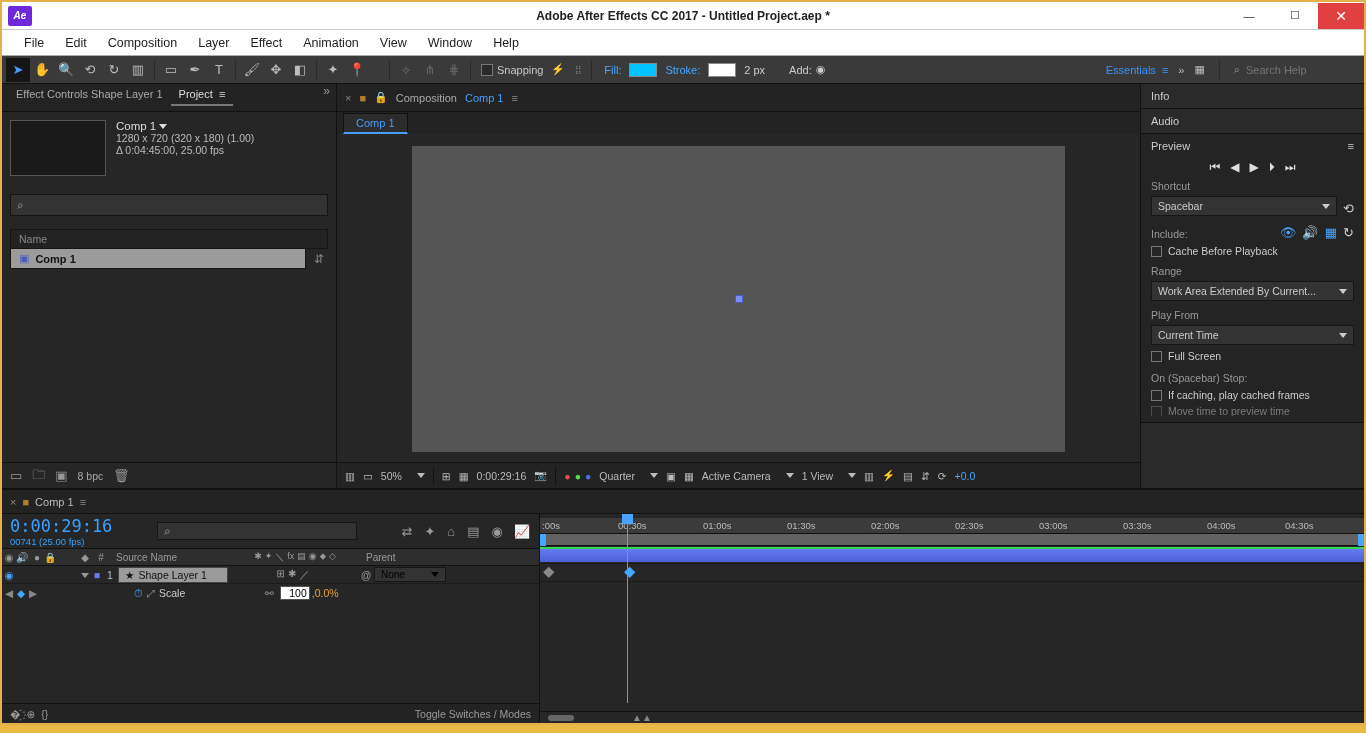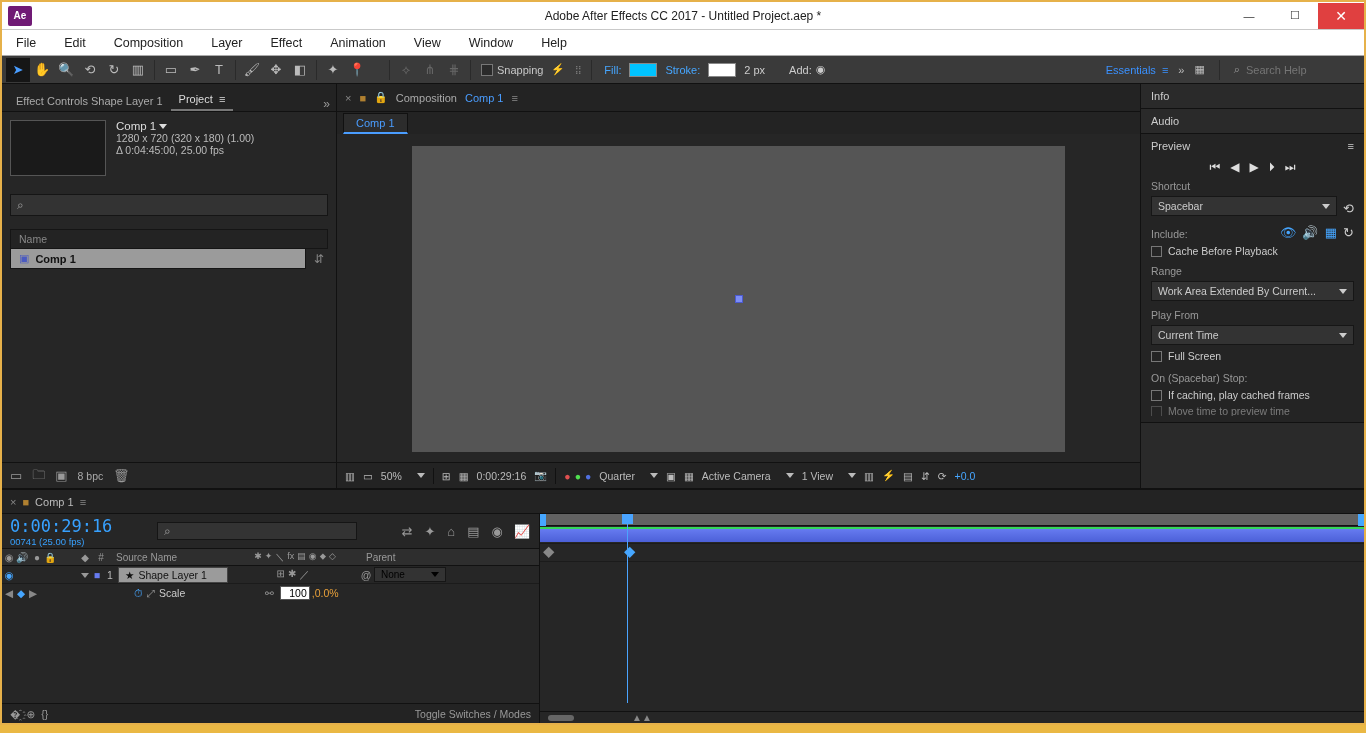--- a/index.html
+++ b/index.html
@@ -1,47 +1,47 @@
 <!DOCTYPE html>
 <html><head>
 <meta charset="utf-8">
 <style>
 * { margin: 0; padding: 0; box-sizing: border-box; font-family: "Segoe UI", Tahoma, sans-serif; user-select: none; }
 body { width: 1366px; height: 733px; background: #eab844; overflow: hidden; position: relative; }
 .window { position: absolute; top: 0; left: 0; right: 0; bottom: 8px; border: 2px solid #e6b14a; background: #1e1e1e; display: flex; flex-direction: column; }
 
 .titlebar { height: 28px; background: #fff; display: flex; align-items: center; position: relative; border-bottom: 1px solid #c9c9c9; }
-.titlebar .ae-logo { width: 24px; height: 20px; background: #701a75; color: #fff; font-size: 10px; font-weight: bold; display: flex; align-items: center; justify-content: center; margin-left: 6px; border-radius: 2px; }
-.titlebar .title { position: absolute; left: 50%; transform: translateX(-50%); font-size: 12px; color: #222; }
+.titlebar .ae-logo { width: 24px; height: 20px; background: #6d28d9; color: #fff; font-size: 10px; font-weight: bold; display: flex; align-items: center; justify-content: center; margin-left: 6px; border-radius: 2px; font-style: italic; }
+.titlebar .title { position: absolute; left: 50%; transform: translateX(-50%); font-size: 12px; color: #222; font-weight: bold; }
 .titlebar .winbtns { margin-left: auto; display: flex; }
 .titlebar .winbtn { width: 46px; height: 26px; display: flex; align-items: center; justify-content: center; font-size: 11px; color: #333; }
 .titlebar .winbtn.close { background: #e04040; color: #fff; font-size: 14px; }
 .titlebar .winbtn.max { }
 
-.menubar { height: 26px; background: #fff; display: flex; align-items: center; padding: 0 4px; gap: 8px; border-bottom: 1px solid #aaa; font-size: 12.5px; color: #222; }
+.menubar { height: 26px; background: #fff; display: flex; align-items: center; padding: 0 12px; gap: 1px; border-bottom: 1px solid #aaa; font-size: 12.5px; color: #222; }
 .menubar .mi { padding: 4px 10px; }
 
 .optbar { height: 28px; background: #3a3a3a; display: flex; align-items: center; color: #c8c8c8; font-size: 11px; border-bottom: 1px solid #111; }
 .optbar .tools { display: flex; align-items: center; gap: 0; padding-left: 4px; }
 .optbar .tool { width: 24px; height: 24px; display: flex; align-items: center; justify-content: center; color: #bbb; font-size: 13px; }
 .optbar .tool.active { background: #161616; color: #499dff; }
 .optbar .sep { width: 1px; height: 20px; background: #2a2a2a; margin: 0 4px; }
 .optbar .muted { color: #666; }
 .optbar .chk { display: flex; align-items: center; gap: 4px; margin: 0 6px; }
 .optbar .chkbox { width: 12px; height: 12px; border: 1px solid #777; background: #2a2a2a; }
 .swatch { width: 28px; height: 14px; border: 1px solid #888; display: inline-block; }
 .optbar .right { margin-left: auto; display: flex; align-items: center; gap: 10px; padding-right: 8px; justify-content: center; }
 .optbar .ws { color: #3a91ff; display: flex; align-items: center; gap: 6px; }
 .optbar .search { display: flex; align-items: center; gap: 6px; color: #999; }
 .optbar .search input { background: transparent; border: none; color: #ccc; font-size: 11px; width: 110px; outline: none; }
 
 .work { flex: 1; display: flex; min-height: 0; }
 
 .leftcol { width: 335px; background: #262626; display: flex; flex-direction: column; border-right: 1px solid #111; }
-.panel-tabs { height: 28px; display: flex; align-items: flex-end; border-bottom: 1px solid #111; padding: 0 6px; font-size: 11px; color: #aaa; background: #232323; position: relative; }
+.panel-tabs { height: 28px; display: flex; align-items: flex-start; border-bottom: 1px solid #111; padding: 0 6px; font-size: 11px; color: #aaa; background: #232323; position: relative; }
 .panel-tabs .tab { padding: 4px 8px; }
 .panel-tabs .tab.active { color: #ddd; border-bottom: 2px solid #777; }
 .panel-tabs .extra { margin-left: auto; color: #999; font-size: 12px; }
 .proj-thumb-row { display: flex; padding: 8px; gap: 10px; font-size: 10.5px; color: #bbb; }
 .proj-thumb { width: 96px; height: 56px; border: 1px solid #555; background: #1a1a1a; }
 .proj-meta .hdr { font-size: 11.5px; color: #ddd; }
 .proj-search { margin: 10px 8px 4px 8px; height: 22px; background: #333; border: 1px solid #151515; display: flex; align-items: center; padding: 0 6px; color: #999; font-size: 12px; }
 .proj-table { margin: 9px 8px; }
 .proj-head { background: #232323; border: 1px solid #151515; color: #888; font-size: 10.5px; padding: 3px 8px; }
 .proj-row { background: #9b9b9b; color: #111; font-size: 11px; padding: 3px 8px; display: flex; align-items: center; gap: 6px; border: 1px solid #151515; border-top: none; }
@@ -472,20 +472,32 @@
         <div style="flex:1"></div>
         <div class="tl-foot">
           <span>�҈</span>
           <span style="margin-left:6px">⊕</span>
           <span style="margin-left:6px">{}</span>
           <span class="tfright">Toggle Switches / Modes</span>
         </div>
       </div>
 
       <div class="tl-right">
+        <div class="ruler">
+          <span class="tick" style="left:2px">:00s</span>
+          <span class="tick" style="left:78px">00:30s</span>
+          <span class="tick" style="left:163px">01:00s</span>
+          <span class="tick" style="left:247px">01:30s</span>
+          <span class="tick" style="left:331px">02:00s</span>
+          <span class="tick" style="left:415px">02:30s</span>
+          <span class="tick" style="left:499px">03:00s</span>
+          <span class="tick" style="left:583px">03:30s</span>
+          <span class="tick" style="left:667px">04:00s</span>
+          <span class="tick" style="left:745px">04:30s</span>
+        </div>
         <div class="wa"></div>
         <div class="track-row">
             <div class="layer-bar"></div>
           </div>
         <div class="track-row">
           <div class="keyframe" style="left:4px"></div>
           <div class="keyframe sel" style="left:85px"></div>
         </div>
         <div class="playhead">
             <div class="head"></div>

